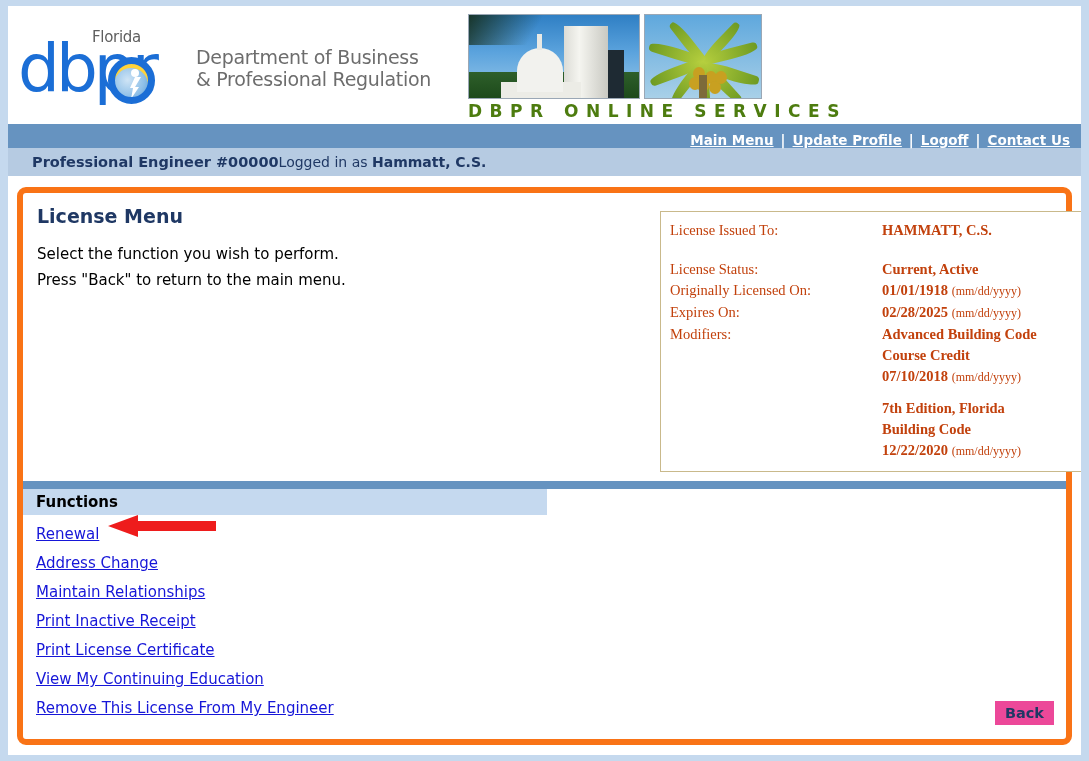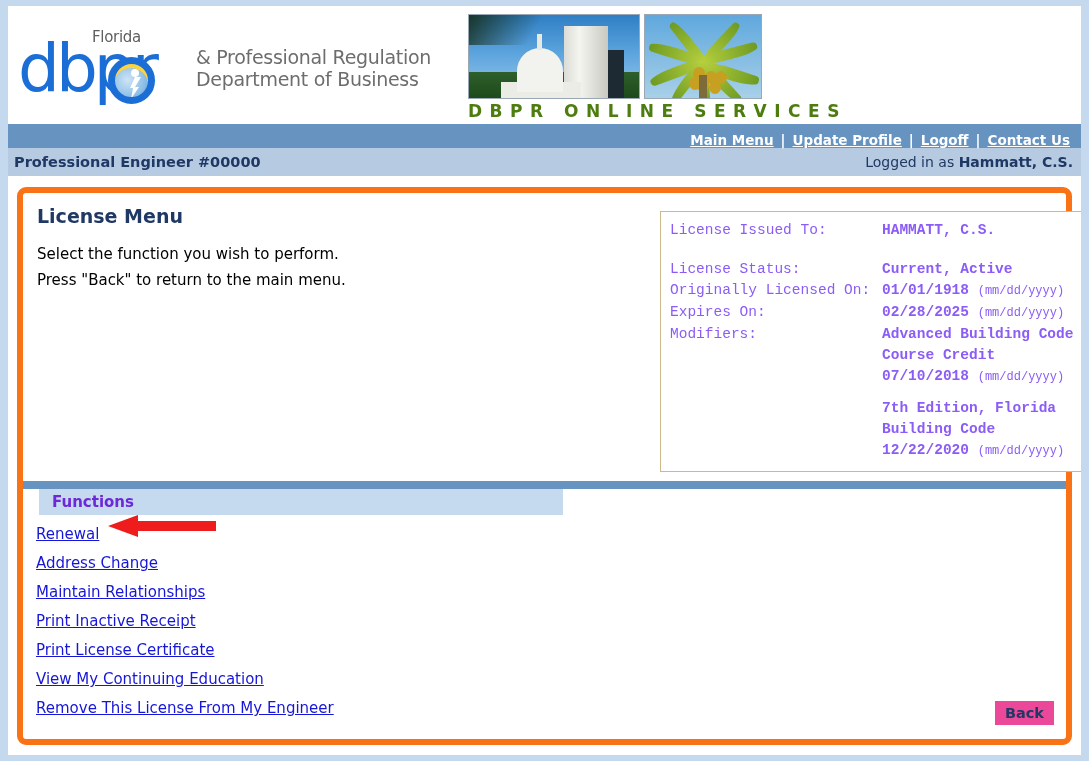--- a/index.html
+++ b/index.html
@@ -225,22 +225,21 @@
     font-size: 13.5px;
     font-weight: bold;
   }
 
   
   .userbar {
     height: 28px;
     background: #b6cbe2;
     display: flex;
     align-items: center;
-    justify-content: space-between;
-    padding: 0 8px 0 6px;
+    padding: 0 8px 0 24px;
     font-size: 14px;
     color: #1f3864;
     font-family: "DejaVu Sans", "Liberation Sans", sans-serif;
   }
   .userbar-left { font-weight: bold; font-size: 14.5px; }
   .userbar-right { color: #1f3864; font-size: 14px; }
   .userbar-right b { font-weight: bold; }
 
   
   .panel-wrap {
@@ -277,25 +276,25 @@
     left: 637px;
     top: 18px;
     width: 429px;
     border: 1px solid #c9b98b;
     background: #ffffff;
     padding: 8px 10px 9px 9px;
   }
   .license-box table { border-collapse: collapse; width: 100%; }
   .license-box td {
     font-size: 14.5px;
-    color: #8b5cf6;
+    color: #c2410c;
     vertical-align: top;
     padding: 0;
     line-height: 21px;
-    font-family: Liberation Mono, monospace;
+    font-family: Liberation Serif, serif;
   }
   .lbl { width: 212px; white-space: nowrap; }
   .val { font-weight: bold; }
   .fmt { font-weight: normal; font-size: 12px; margin-top: 16px; }
   .spacer-row td { height: 18px; }
   .mod-gap { height: 10px; }
 
   
   .divider {
     position: absolute;
@@ -312,23 +311,22 @@
     left: 0px;
     top: 296px;
     width: 524px;
     height: 26px;
     background: #c5d9ef;
     display: flex;
     align-items: center;
     padding-left: 13px;
     font-size: 15px;
     font-weight: bold;
-    color: #6d28d9;
-    font-family: "DejaVu Sans", "Liberation Sans", sans-serif;
-    margin-left: 16px;
+    color: #000000;
+    font-family: "DejaVu Sans", "Liberation Sans", sans-serif;
   }
   .fn-list {
     position: absolute;
     left: 13px;
     top: 332px;
     width: 520px;
   }
   .fn-list a {
     display: block;
     color: #1616d8;
@@ -377,22 +375,22 @@
         <div class="logo-sun"></div>
         <div class="logo-sun-inner"></div>
         <svg class="logo-figure" width="26" height="32" viewBox="0 0 26 32">
           <circle cx="13" cy="5" r="4" fill="#ffffff"></circle>
           <path d="M13 9 L8 20 L11 20 L9 31 L17 19 L13 19 L19 9 Z" fill="#ffffff"></path>
         </svg>
         <div class="logo-o-ring"></div>
         <div class="logo-florida">Florida</div>
       </div>
       <div class="logo-dept">
+        <div>Department of Business</div>
         <div>&amp; Professional Regulation</div>
-        <div>Department of Business</div>
       </div>
     </div>
 
     <div class="banner">
       <div class="banner-imgs">
         <div class="banner-img1">
           <div class="cap-trees"></div>
           <div class="cap-tower"></div>
           <div class="cap-tower2"></div>
           <div class="cap-base"></div>

